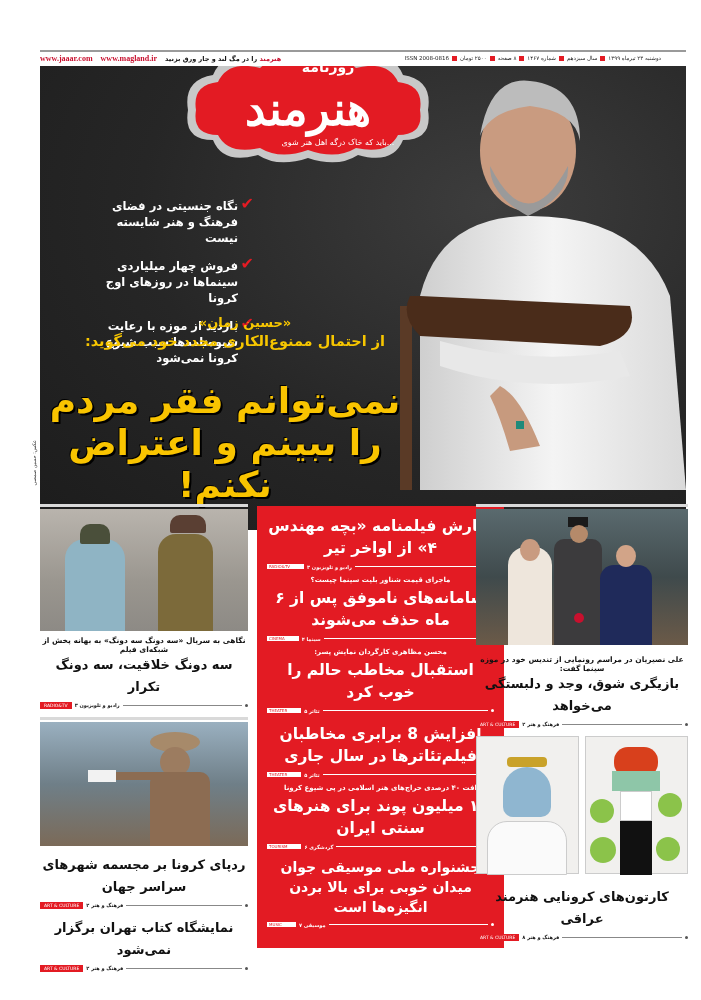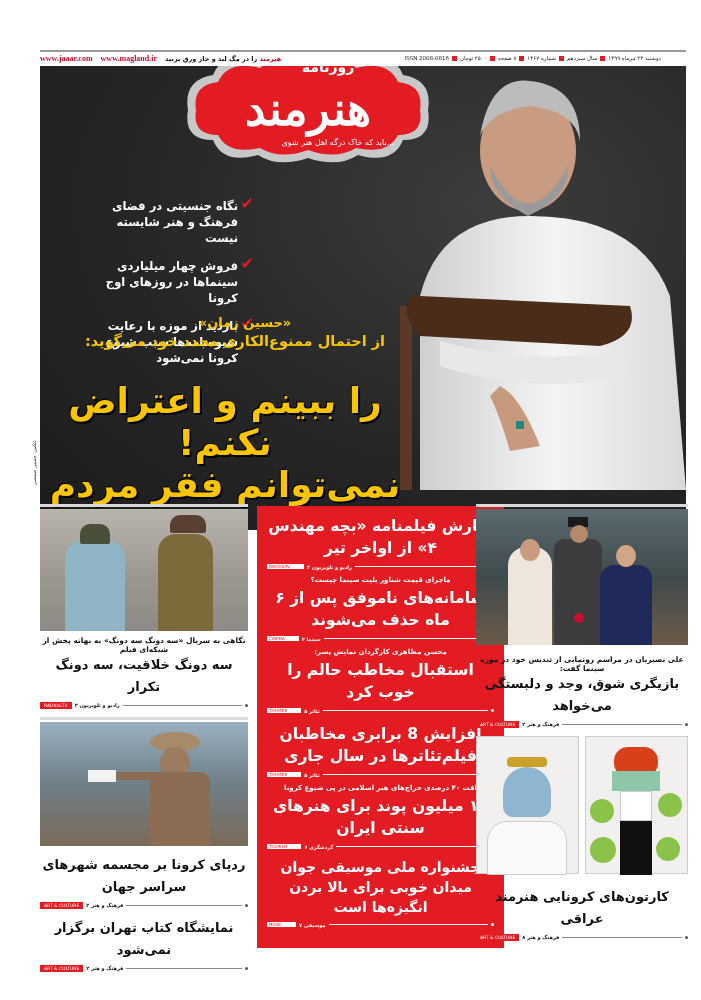--- a/index.html
+++ b/index.html
@@ -95,22 +95,22 @@
 
   <div class="bullets">
     <div class="bullet"><span class="check">✔</span><span>نگاه جنسیتی در فضای فرهنگ و هنر شایسته نیست</span></div>
     <div class="bullet"><span class="check">✔</span><span>فروش چهار میلیاردی سینماها در روزهای اوج کرونا</span></div>
     <div class="bullet"><span class="check">✔</span><span>بازدید از موزه با رعایت شیوه‌نامه‌ها سبب شیوع کرونا نمی‌شود</span></div>
   </div>
 </div>
 <div class="kicker-name">«حسین زمان»</div>
 <div class="kicker">از احتمال ممنوع‌الکاری مجدد خود می‌گوید:</div>
 <div class="headline">
+  <div>نمی‌توانم فقر مردم</div>
   <div>را ببینم و اعتراض نکنم!</div>
-  <div>نمی‌توانم فقر مردم</div>
 </div>
 <div class="credit">عکس: حسین صمصی</div>
 
 <div class="col-left">
   <div class="divider"></div>
   <div class="photo" style="height:122px;margin-top:2px;background:linear-gradient(180deg,#b9b4ad 0%,#9a968f 60%,#8d8a85 100%);">
     <div style="position:absolute;left:25px;top:30px;width:60px;height:92px;background:#8fb4c4;border-radius:20px 20px 0 0;"></div>
     <div style="position:absolute;left:40px;top:15px;width:30px;height:20px;background:#4a4f3a;border-radius:10px 10px 2px 2px;"></div>
     <div style="position:absolute;left:118px;top:25px;width:55px;height:97px;background:#7c6a3a;border-radius:18px 18px 0 0;"></div>
     <div style="position:absolute;left:130px;top:6px;width:36px;height:18px;background:#5a3f33;border-radius:10px 10px 2px 2px;"></div>

